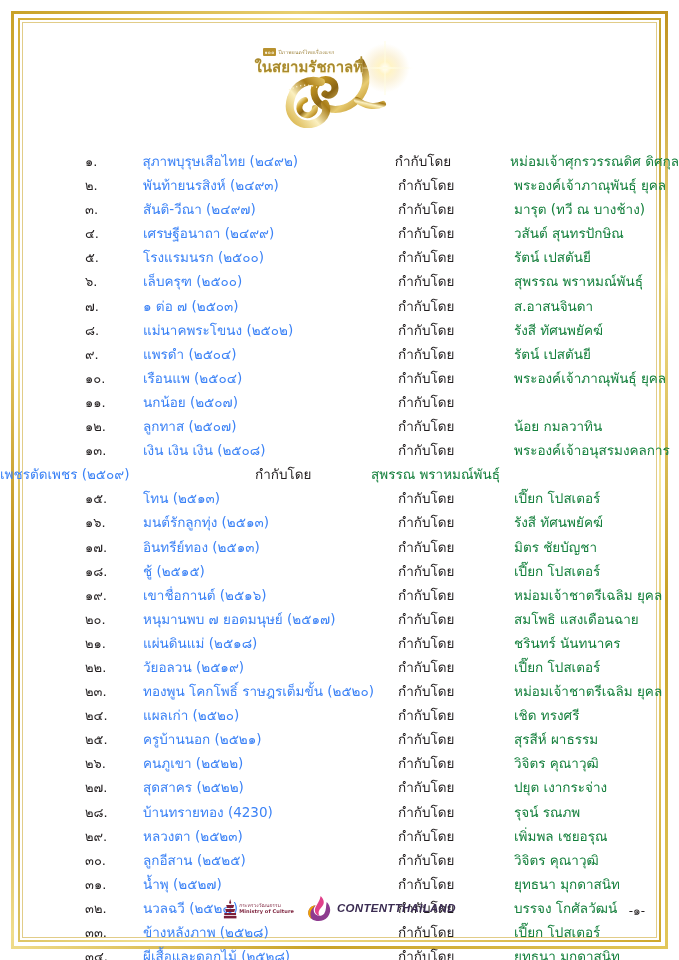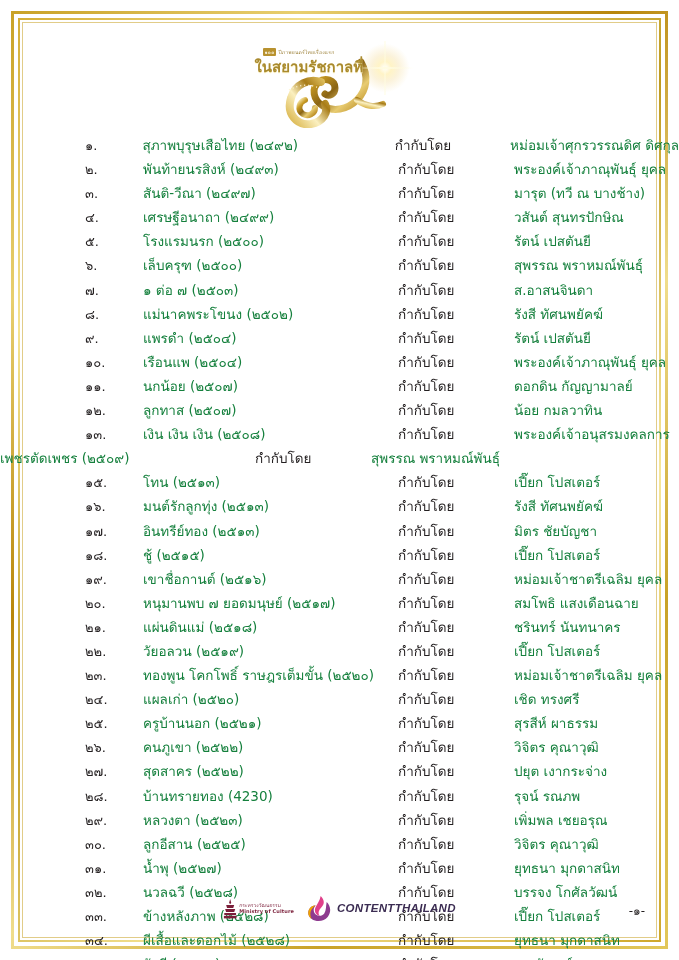--- a/index.html
+++ b/index.html
@@ -136,21 +136,22 @@
     box-sizing: content-box;
     text-align: left;
     white-space: nowrap;
     color: #231f20;
     font-size: 13px;
   }
   .col-title {
     width: 255px;
     white-space: nowrap;
     overflow: hidden;
-    color: #15803d;
+    color: #3b82f6;
+    margin-top: 16px;
   }
   .col-by {
     width: 76px;
     white-space: nowrap;
     color: #231f20;
   }
   .col-director {
     flex: 1;
     white-space: nowrap;
     color: #15803d;
@@ -330,21 +331,20 @@
       <div class="row">
         <div class="col-num">๑๐.</div>
         <div class="col-title">เรือนแพ (๒๕๐๔)</div>
         <div class="col-by">กำกับโดย</div>
         <div class="col-director">พระองค์เจ้าภาณุพันธุ์  ยุคล</div>
       </div>
       <div class="row">
         <div class="col-num">๑๑.</div>
         <div class="col-title">นกน้อย (๒๕๐๗)</div>
         <div class="col-by">กำกับโดย</div>
-        <div class="col-director">ดอกดิน  กัญญามาลย์</div>
       </div>
       <div class="row">
         <div class="col-num">๑๒.</div>
         <div class="col-title">ลูกทาส (๒๕๐๗)</div>
         <div class="col-by">กำกับโดย</div>
         <div class="col-director">น้อย  กมลวาทิน</div>
       </div>
       <div class="row">
         <div class="col-num">๑๓.</div>
         <div class="col-title">เงิน เงิน เงิน (๒๕๐๘)</div>

